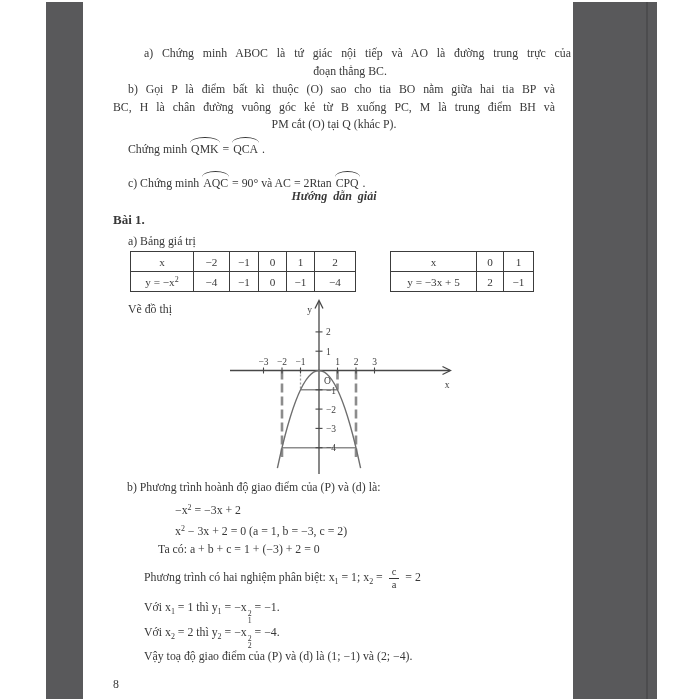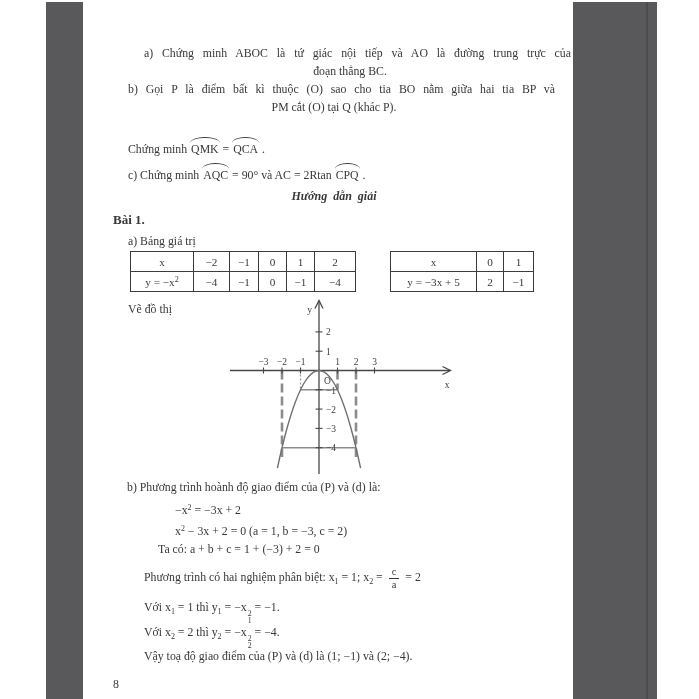--- a/index.html
+++ b/index.html
@@ -16,21 +16,21 @@
   #bar-right .edge-line{position:absolute;right:9px;top:0;width:2px;height:100%;background:#4c4c4e;}
   
   .textcol{width:442px;font-size:11.8px;line-height:17.6px;}
   .jline{text-align:justify;text-align-last:justify;}
   .lastline{text-align:center;}
   .indent{text-indent:15px;}
   .line{font-size:11.8px;line-height:16px;white-space:nowrap;}
   #para-a{left:113px;top:45px;margin-left:16px;}
   #para-b{left:113px;top:81px;}
   #line-angles{left:128px;top:141px;}
-  #line-c{left:128px;top:167px;text-align:center;}
+  #line-c{left:128px;top:175px;text-align:center;}
   #heading{left:113px;top:189px;width:442px;text-align:center;font-weight:bold;font-style:italic;font-size:12px;word-spacing:3px;}
   #bai{left:113px;top:212px;font-weight:bold;font-size:13px;}
   #part-a{left:128px;top:233px;}
   #table1{left:130px;top:251px;}
   #table2{left:390px;top:251px;}
   table{border-collapse:collapse;font-size:11.2px;color:#383838;}
   td{border:1.4px solid #3c3c3c;text-align:center;height:19px;padding:0 2px;}
   #table1 .c0{width:58px;} #table1 .c1{width:31px;} #table1 .c2{width:24px;}
   #table1 .c3{width:23px;} #table1 .c4{width:23px;} #table1 .c5{width:36px;}
   #table2 .c0{width:81px;} #table2 .c1{width:22px;} #table2 .c2{width:25px;}
@@ -71,20 +71,21 @@
   <div class="edge-line"></div>
 </div>
 
 <div class="abs textcol" id="para-a">
   <div class="jline indent">a) Chứng minh ABOC là tứ giác nội tiếp và AO là đường trung trực của</div>
   <div class="lastline">đoạn thẳng BC.</div>
 </div>
 
 <div class="abs textcol" id="para-b">
   <div class="jline indent">b) Gọi P là điểm bất kì thuộc (O) sao cho tia BO nằm giữa hai tia BP và</div>
+  <div class="jline">BC, H là chân đường vuông góc kẻ từ B xuống PC, M là trung điểm BH và</div>
   <div class="lastline">PM cắt (O) tại Q (khác P).</div>
 </div>
 
 <div class="abs line" id="line-angles">
   <span>Chứng minh </span><span class="hat">QMK</span><span> = </span><span class="hat">QCA</span><span> .</span>
 </div>
 
 <div class="abs line" id="line-c">
   <span>c) Chứng minh </span><span class="hat">AQC</span><span> = 90° và AC = 2Rtan </span><span class="hat">CPQ</span><span> .</span>
 </div>

